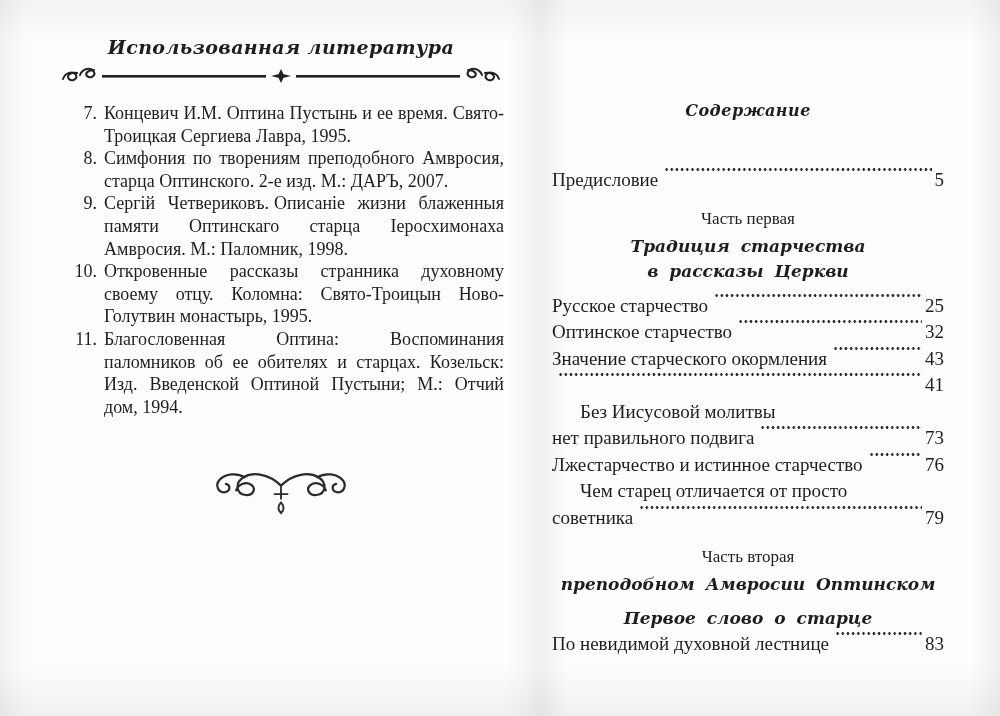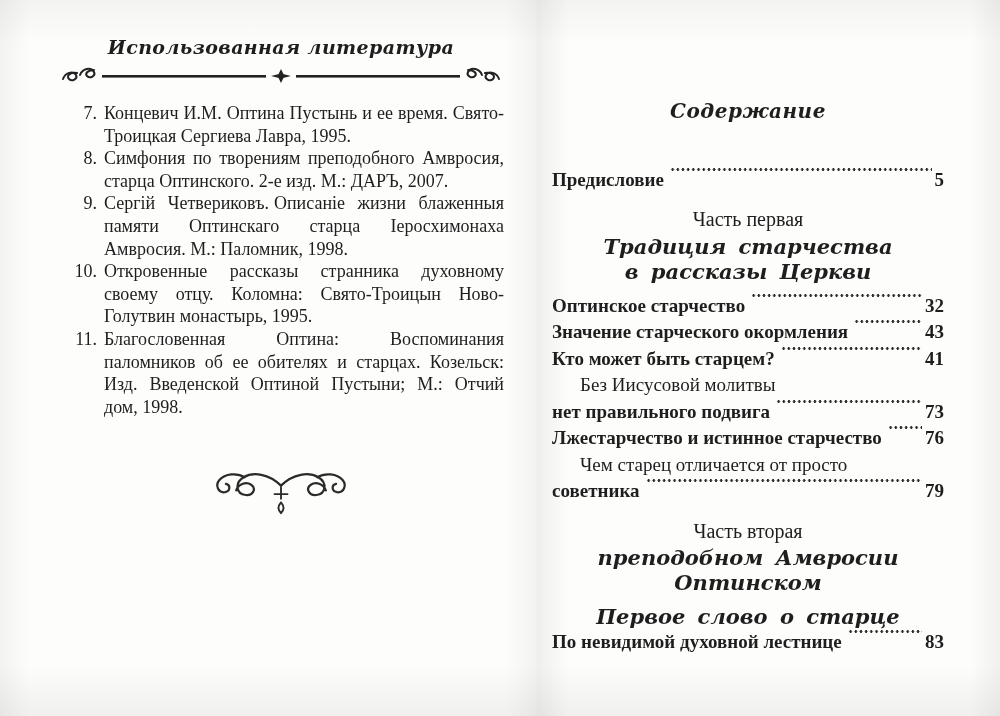--- a/index.html
+++ b/index.html
@@ -44,38 +44,38 @@
   }
   .entry{display:flex;}
   .entry .num{flex:0 0 33px;text-align:right;padding-right:7px;white-space:nowrap;}
   .entry .etext{flex:1;text-align:justify;}
   .entry .author{margin-right:5px;}
   .entry .author:empty{margin-right:0;}
 
   .flourish{display:block;margin:46px auto 0 auto;}
 
   .title-right{
-    font-size:20px;font-weight:600;text-align:center;margin:0 0 42px 0;
+    font-size:16px;font-weight:600;text-align:center;margin:0 0 42px 0;
     letter-spacing:.5px;
   }
   .toc{font-size:19px;line-height:26.5px;}
-  .toc-row{display:flex;align-items:flex-start;font-weight:bold;}
+  .toc-row{display:flex;align-items:flex-start;}
   .toc-label{white-space:nowrap;}
   .toc-fill{
     flex:1;height:5px;align-self:baseline;
     background-image:radial-gradient(circle,#2c2c2c 1.12px,transparent 1.55px);
     background-size:5.2px 5px;background-repeat:repeat-x;background-position:left bottom;
     margin:0 3px 0 6px;
   }
   .toc-page{white-space:nowrap;}
   .part-head{
-    font-size:20px;font-weight:normal;text-align:center;margin:13px 0 1px 0;
+    font-size:17px;font-weight:normal;text-align:center;margin:13px 0 1px 0;
   }
   .part-sub{
-    font-size:21px;text-align:center;line-height:25px;word-spacing:5px;
+    font-size:17px;text-align:center;line-height:25px;word-spacing:5px;
     font-weight:600;
   }
   .part-sub.last{margin-bottom:9px;}
   .toc-item-2l .toc-line1{white-space:nowrap;margin-left:28px;}
   svg{shape-rendering:geometricPrecision;}
 </style>
 </head>
 <body>
 
 <div class="photo">
@@ -108,21 +108,21 @@
       <li class="entry">
         <span class="num">9.</span>
         <span class="etext"><span class="author">Сергій Четвериковъ.</span><span>Описаніе жизни блаженныя памяти Оптинскаго старца Іеросхимонаха Амвросия. М.: Паломник, 1998.</span></span>
       </li>
       <li class="entry">
         <span class="num">10.</span>
         <span class="etext"><span class="author"></span><span>Откровенные рассказы странника духовному своему отцу. Коломна: Свято-Троицын Ново-Голутвин монастырь, 1995.</span></span>
       </li>
       <li class="entry">
         <span class="num">11.</span>
-        <span class="etext"><span class="author"></span><span>Благословенная Оптина: Воспоминания паломников об ее обителях и старцах. Козельск: Изд. Введенской Оптиной Пустыни; М.: Отчий дом, 1998.</span></span>
+        <span class="etext"><span class="author"></span><span>Благословенная Оптина: Воспоминания паломников об ее обителях и старцах. Козельск: Изд. Введенской Оптиной Пустыни; М.: Отчий дом, 1994.</span></span>
       </li>
     </ol>
 
     <svg class="flourish" width="140" height="62" viewBox="0 0 150 64" aria-hidden="true">
       <g stroke="#2b2b2b" fill="none" stroke-width="2.4" stroke-linecap="round">
         <path d="M75,22 C62,9 45,7 35,13 C25,19 27,31 37,32 C45,33 49,25 43,21 C37,17 29,21 27,27"></path>
         <path d="M36,13 C28,8 15,9 9,16 C4,22 8,30 15,29 C21,28 21,21 16,20"></path>
         <g transform="translate(150,0) scale(-1,1)">
           <path d="M75,22 C62,9 45,7 35,13 C25,19 27,31 37,32 C45,33 49,25 43,21 C37,17 29,21 27,27"></path>
           <path d="M36,13 C28,8 15,9 9,16 C4,22 8,30 15,29 C21,28 21,21 16,20"></path>
@@ -139,31 +139,35 @@
       <span class="toc-label">Предисловие</span>
       <span class="toc-fill"></span>
       <span class="toc-page">5</span>
     </div>
 
     <h2 class="part-head">Часть первая</h2>
     <div class="script part-sub">Традиция старчества</div>
     <div class="script part-sub last">в рассказы Церкви</div>
 
     <div class="toc-row">
+      <span class="toc-label">Русское старчество</span>
+      <span class="toc-fill"></span>
+      <span class="toc-page">25</span>
+    </div>
+    <div class="toc-row">
       <span class="toc-label">Оптинское старчество</span>
       <span class="toc-fill"></span>
       <span class="toc-page">32</span>
     </div>
     <div class="toc-row">
       <span class="toc-label">Значение старческого окормления</span>
       <span class="toc-fill"></span>
       <span class="toc-page">43</span>
     </div>
     <div class="toc-row">
-      <span class="toc-label">Кто может быть старцем?</span>
       <span class="toc-fill"></span>
       <span class="toc-page">41</span>
     </div>
 
     <div class="toc-item-2l">
       <div class="toc-line1">Без Иисусовой молитвы</div>
       <div class="toc-row">
         <span class="toc-label">нет правильного подвига</span>
         <span class="toc-fill"></span>
         <span class="toc-page">73</span>

